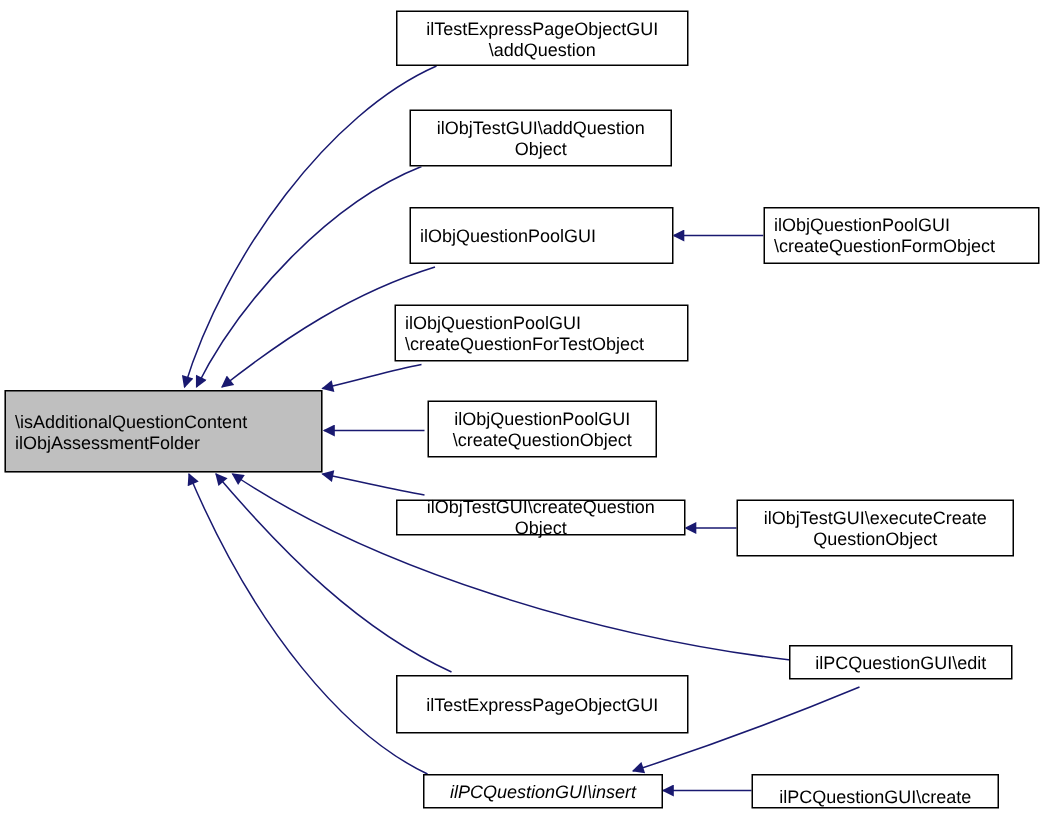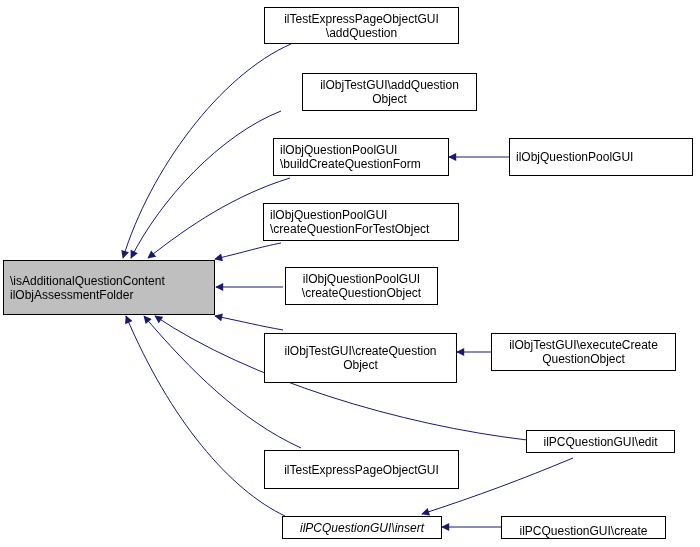--- a/index.html
+++ b/index.html
@@ -40,48 +40,48 @@
 
   <div class="node left root" id="node-root" style="left:3px;top:260px;width:212px;height:55px;">
     <span>\isAdditionalQuestionContent</span>
     <span>ilObjAssessmentFolder</span>
   </div>
 
   <div class="node center" id="node-n1" style="left:264px;top:7px;width:195px;height:37px;">
     <span>ilTestExpressPageObjectGUI</span>
     <span>\addQuestion</span>
   </div>
-  <div class="node center" id="node-n2" style="left:273px;top:73px;width:175px;height:38px;margin-left:29px;">
+  <div class="node center" id="node-n2" style="left:273px;top:73px;width:175px;height:38px;">
     <span>ilObjTestGUI\addQuestion</span>
     <span>Object</span>
   </div>
   <div class="node left" id="node-n3" style="left:273px;top:138px;width:176px;height:38px;">
     <span>ilObjQuestionPoolGUI</span>
-    <span>\buildCreateQuestionForm</span>
   </div>
   <div class="node left" id="node-n4" style="left:263px;top:203px;width:196px;height:38px;">
     <span>ilObjQuestionPoolGUI</span>
     <span>\createQuestionForTestObject</span>
   </div>
   <div class="node center" id="node-n5" style="left:285px;top:267px;width:153px;height:38px;">
     <span>ilObjQuestionPoolGUI</span>
     <span>\createQuestionObject</span>
   </div>
-  <div class="node center" id="node-n6" style="left:264px;top:333px;width:193px;height:50px;">
+  <div class="node center" id="node-n6" style="left:264px;top:333px;width:193px;height:24px;">
     <span>ilObjTestGUI\createQuestion</span>
     <span>Object</span>
   </div>
   <div class="node center" id="node-n7" style="left:264px;top:450px;width:195px;height:39px;">
     <span>ilTestExpressPageObjectGUI</span>
   </div>
   <div class="node center" id="node-n8" style="left:282px;top:516px;width:160px;height:23px;font-style:italic;">
     <span>ilPCQuestionGUI\insert</span>
   </div>
   <div class="node left" id="node-n9" style="left:509px;top:138px;width:184px;height:38px;">
     <span>ilObjQuestionPoolGUI</span>
+    <span>\createQuestionFormObject</span>
   </div>
   <div class="node center" id="node-n10" style="left:491px;top:333px;width:185px;height:38px;">
     <span>ilObjTestGUI\executeCreate</span>
     <span>QuestionObject</span>
   </div>
   <div class="node center" id="node-n11" style="left:526px;top:430px;width:149px;height:23px;text-align:right;">
     <span>ilPCQuestionGUI\edit</span>
   </div>
   <div class="node center" id="node-n12" style="left:501px;top:516px;width:165px;height:23px;justify-content:flex-end;">
     <span>ilPCQuestionGUI\create</span>

